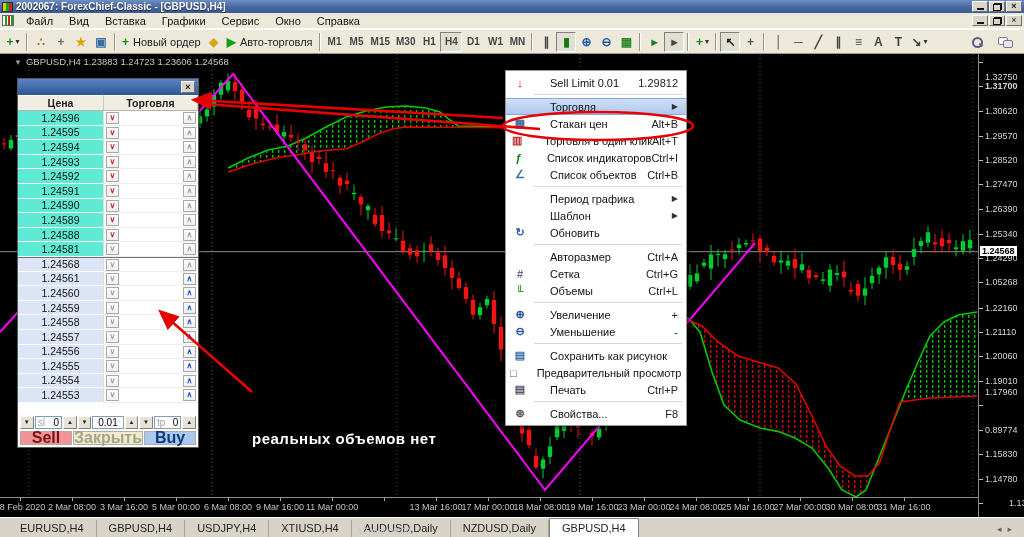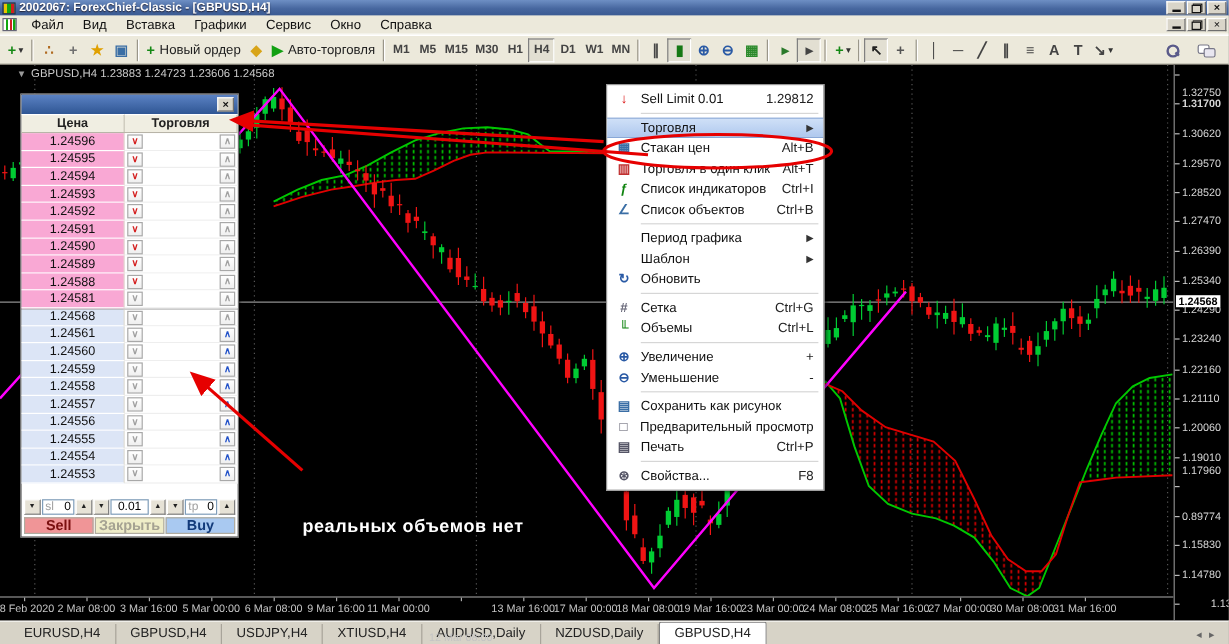--- a/index.html
+++ b/index.html
@@ -61,48 +61,48 @@
     border:1px solid #5A5A5A;box-shadow:1px 1px 2px rgba(0,0,0,.6);z-index:10;font-size:10.5px;}
   .dom-title{height:16px;background:linear-gradient(180deg,#5B82C4,#2F5694);color:#FFF;font-weight:bold;
     display:flex;align-items:center;padding:0 3px;font-size:10.5px;white-space:nowrap;}
   .dom-close{margin-left:auto;width:14px;height:12px;background:#D9D5C9;border:1px solid;border-color:#FFF #6F6F6F #6F6F6F #FFF;
     font-size:9px;line-height:10px;text-align:center;color:#111;}
   .dom-header{display:flex;height:16px;background:#F0EEE2;border-bottom:1px solid #B8B4A8;font-weight:bold;color:#222;}
   .dom-header .hc{display:flex;align-items:center;justify-content:center;border-right:1px solid #C8C4B8;border-top:1px solid #FFF;}
   .hc.c1{width:86px;} .hc.c2{flex:1;}
   .dom-row{display:flex;height:14.6px;}
   .dom-row .price{width:86px;display:flex;align-items:center;justify-content:center;border-bottom:1px solid #FFF;border-right:1px solid #E0DCD0;color:#111;}
-  .dom-row.ask .price{background:#f9a8d4;}
+  .dom-row.ask .price{background:#5eead4;}
   .dom-row.bid .price{background:#DCE5F6;}
   .dom-row.spread{border-top:1px solid #707070;}
   .dom-row .trade{flex:1;position:relative;background:#FFF;border-bottom:1px solid #EEE;}
   .chev{position:absolute;top:1px;width:13px;height:12px;background:linear-gradient(180deg,#FFF,#EFEFEF);
     border:1px solid #A8A8A8;font-size:8px;line-height:10px;text-align:center;font-weight:bold;}
   .chev.l{left:2px;} .chev.r{right:2px;}
   .chev.red{color:#D42020;} .chev.blue{color:#2050C8;} .chev.gray{color:#A0A0A0;}
   .dom-gap{height:12px;}
   .dom-spin{display:flex;height:15px;padding:0 2px;gap:1px;align-items:center;}
   .sbtn{width:14px;height:13px;background:#E6E2D6;border:1px solid;border-color:#FFF #808080 #808080 #FFF;
     font-size:6px;line-height:11px;text-align:center;color:#222;}
   .sfield{height:13px;border:1px solid #7F9DB9;background:#FFF;display:flex;align-items:center;padding:0 2px;font-size:10px;}
   .sfield .sl-lab{color:#A0A0A0;margin-right:auto;}
   .sfield .sl-val{color:#000;}
   .f1{width:28px;} .f2{width:32px;justify-content:center;} 
   .dom-btns{display:flex;height:16px;padding:1px 2px;gap:1px;}
-  .dbtn{flex:1;display:flex;align-items:center;justify-content:center;font-weight:bold;font-size:12px;border:1px solid #B0ACA0;}
+  .dbtn{flex:1;display:flex;align-items:center;justify-content:center;font-weight:bold;font-size:16px;border:1px solid #B0ACA0;}
   .dbtn.sell{background:#F09597;color:#7A1010;}
   .dbtn.closep{background:#EFEDC8;color:#A5A292;}
   .dbtn.buy{background:#A9C9F1;color:#123A7A;}
 
   
   #ctx-menu{position:absolute;left:505px;top:16px;width:182px;background:#FFF;border:1px solid #979797;
     box-shadow:2px 2px 3px rgba(0,0,0,.55);z-index:20;padding:3px 0;font-size:11px;color:#111;}
   .ctx-item{height:17px;display:flex;align-items:center;padding:0 8px 0 4px;cursor:default;}
   .ctx-icon{width:20px;text-align:center;font-size:11px;font-weight:bold;}
-  .ctx-label{margin-left:4px;white-space:nowrap;}
+  .ctx-label{margin-left:20px;white-space:nowrap;}
   .ctx-right{margin-left:auto;color:#222;}
   .ctx-item.hl{background:linear-gradient(180deg,#CFE0F7,#AFC8EE);border-top:1px solid #89A8D8;border-bottom:1px solid #89A8D8;height:17px;}
   .ctx-sep{height:1px;background:#D6D6D6;margin:3px 4px 3px 28px;}
   .ctx-sub{margin-left:auto;font-size:8px;color:#333;}
 
   
   #overlay{position:absolute;left:0;top:0;width:1024px;height:463px;z-index:40;pointer-events:none;}
   .annotation{position:absolute;left:252px;top:376px;color:#FFF;font-size:15px;font-weight:bold;z-index:41;letter-spacing:.5px;}
 
   
@@ -585,21 +585,21 @@
         <span class="ptick" style="top: 101.077px;">1.28520</span>
         <span class="pmark" style="top: 130.422px;"></span>
         <span class="ptick" style="top: 125.422px;">1.27470</span>
         <span class="pmark" style="top: 155.463px;"></span>
         <span class="ptick" style="top: 150.463px;">1.26390</span>
         <span class="pmark" style="top: 179.808px;"></span>
         <span class="ptick" style="top: 174.808px;">1.25340</span>
         <span class="pmark" style="top: 204.154px;"></span>
         <span class="ptick" style="top: 199.154px;">1.24290</span>
         <span class="pmark" style="top: 228.499px;"></span>
-        <span class="ptick" style="top: 223.499px;">1.23240</span>
+        <span class="ptick" style="top: 223.499px;">1.05268</span>
         <span class="pmark" style="top: 253.54px;"></span>
         <span class="ptick" style="top: 248.54px;">1.22160</span>
         <span class="pmark" style="top: 277.885px;"></span>
         <span class="ptick" style="top: 272.885px; text-align: right;">1.21110</span>
         <span class="pmark" style="top: 302.23px;"></span>
         <span class="ptick" style="top: 297.23px;">1.20060</span>
         <span class="pmark" style="top: 326.576px;"></span>
         <span class="ptick" style="top: 321.576px;">1.19010</span>
         <span class="pmark" style="top: 350.921px;"></span>
         <span class="ptick" style="top: 333px; text-align: center;">1.17960</span>
@@ -871,20 +871,25 @@
           <span class="ctx-icon"></span>
           <span class="ctx-label">Шаблон</span>
           <span class="ctx-sub">▶</span>
         </div>
         <div class="ctx-item">
           <span class="ctx-icon" style="color: rgb(42, 90, 165);">↻</span>
           <span class="ctx-label">Обновить</span>
         </div>
         <div class="ctx-sep"></div>
         <div class="ctx-item">
+          <span class="ctx-icon"></span>
+          <span class="ctx-label">Авторазмер</span>
+          <span class="ctx-right">Ctrl+A</span>
+        </div>
+        <div class="ctx-item">
           <span class="ctx-icon" style="color: rgb(102, 102, 119);">#</span>
           <span class="ctx-label">Сетка</span>
           <span class="ctx-right">Ctrl+G</span>
         </div>
         <div class="ctx-item">
           <span class="ctx-icon" style="color: rgb(16, 132, 16);">╙</span>
           <span class="ctx-label">Объемы</span>
           <span class="ctx-right">Ctrl+L</span>
         </div>
         <div class="ctx-sep"></div>

